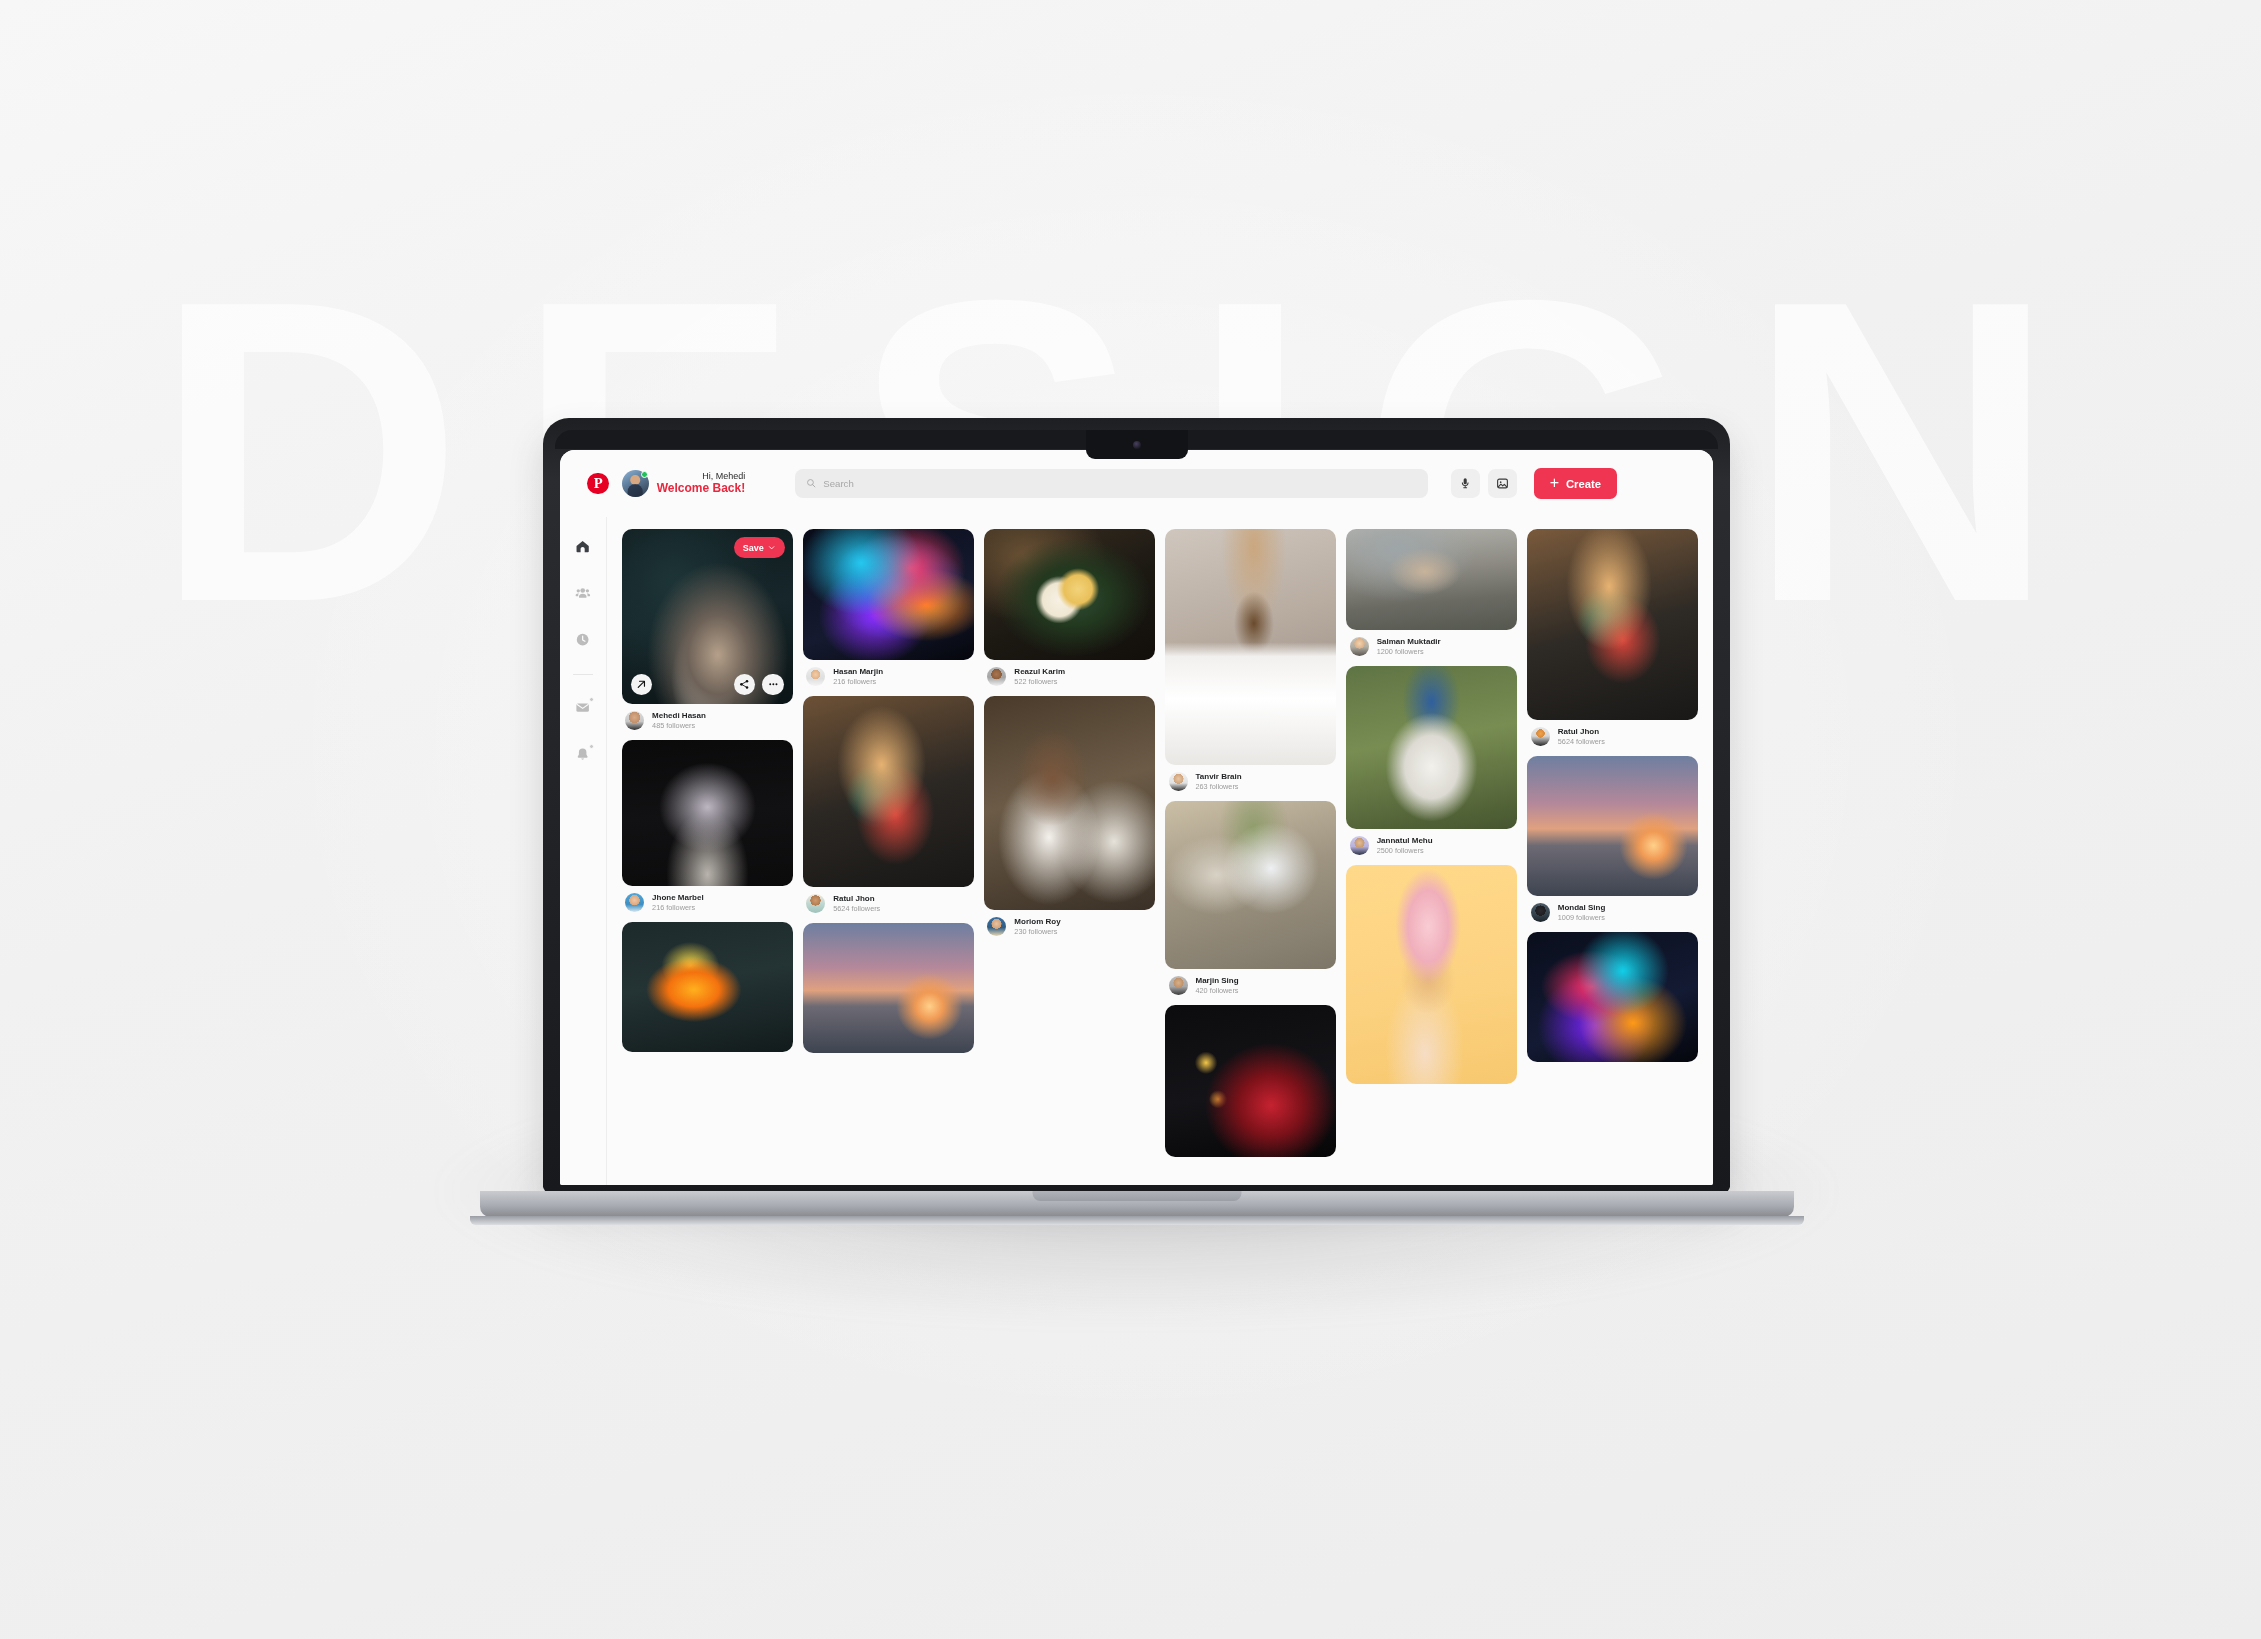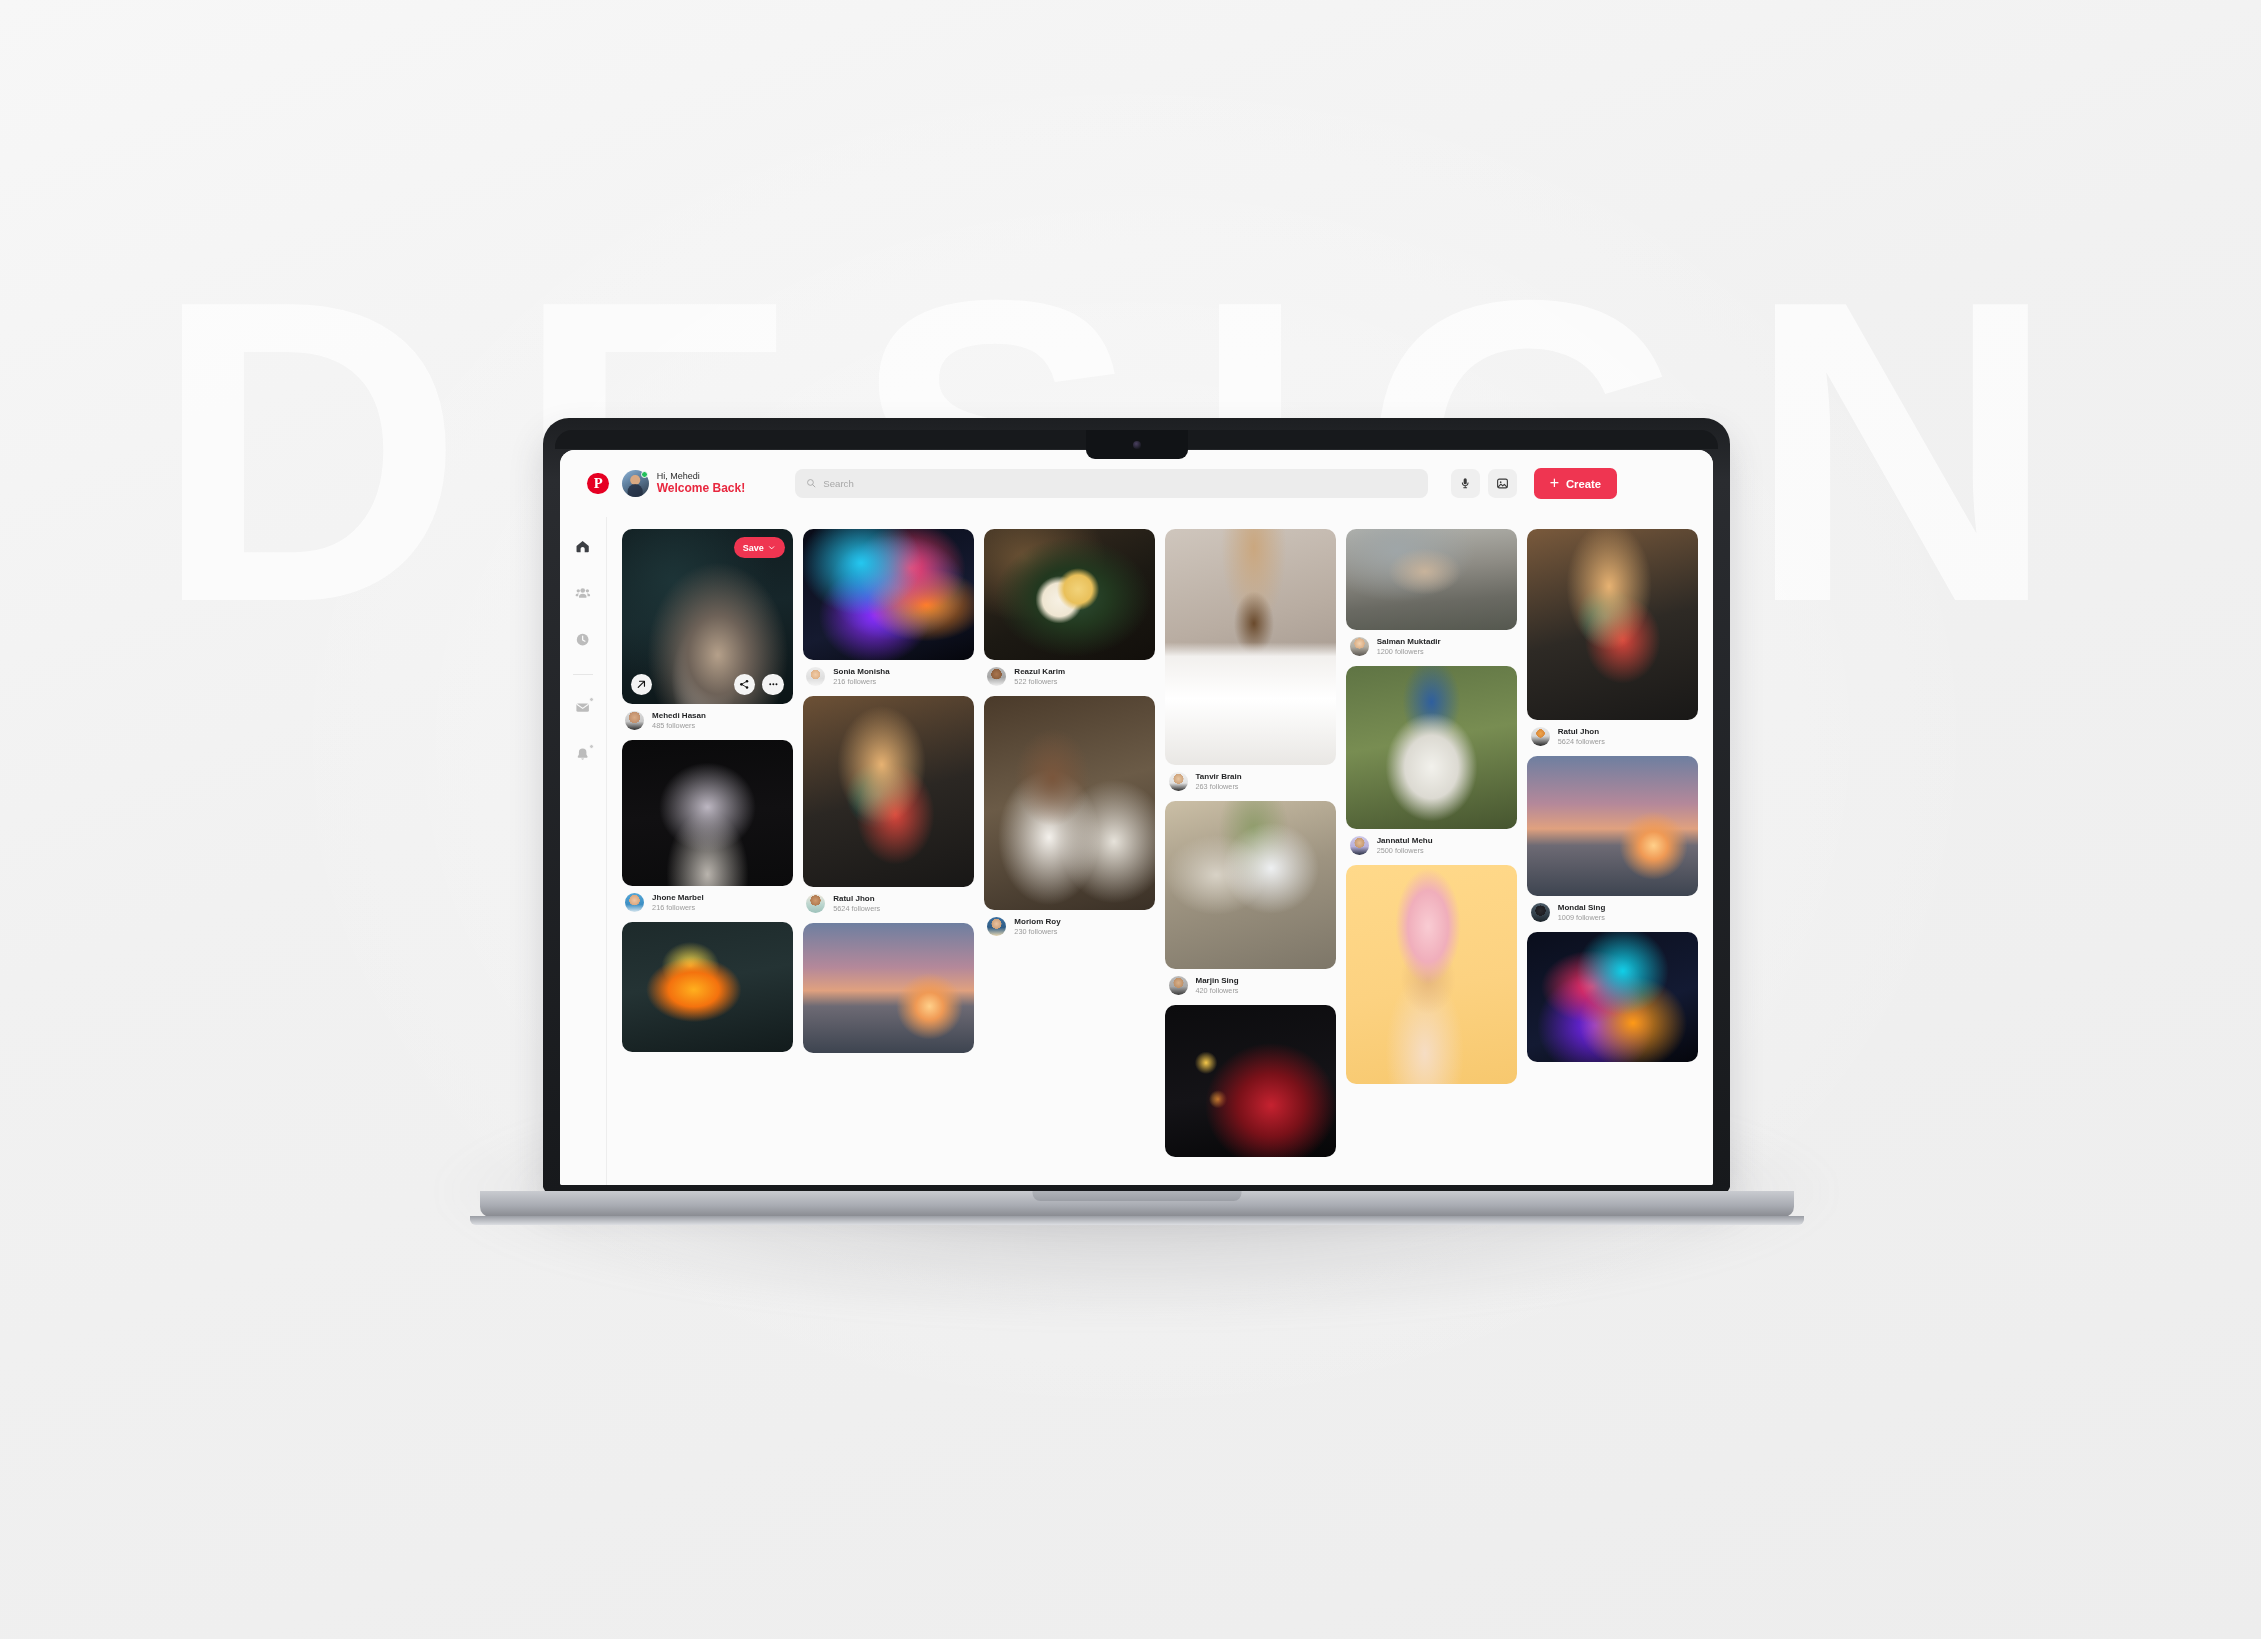--- a/index.html
+++ b/index.html
@@ -126,21 +126,21 @@
   }
   .avatar::before{
     content:""; position:absolute; left:50%; top:20%; transform:translateX(-50%);
     width:9.6px; height:9.6px; border-radius:50%; background:#d8a882;
   }
   .online-dot{
     position:absolute; right:0.6px; top:0.6px; width:7.3px; height:7.3px;
     border-radius:50%; background:#21c05a; border:1.1px solid #fbfbfb;
   }
   .greet-text { line-height: 1.15; }
-  .greet-hi { font-size: 9px; color: #2b2b2b; }
+  .greet-hi { font-size: 9px; color: #2b2b2b; text-align: right; }
   .greet-welcome { font-size: 12px; font-weight: 700; color: #e8283f; margin-top: 1.1px; }
 
   .search-box {
     flex: 1 1 auto; height: 29px; background: #ececec; border-radius: 8px;
     display: flex; align-items: center; gap: 6.8px; padding: 0 11.3px;
     margin: 0 14.7px 0 3.4px; max-width: 633px;
   }
   .search-ico { width: 10.2px; height: 10.2px; flex: 0 0 auto; color: #a9a9a9; }
   .search-ph { font-size: 9.6px; color: #a7a7a7; text-align: center; }
 
@@ -472,21 +472,21 @@
                 <div class="card">
                   <div class="pic ph-parrot" aria-label="yellow parrot on branch" style="height: 130px;"></div>
                 </div>
               </div>
               <div class="col">
                 <div class="card">
                   <div class="pic ph-smokeA" aria-label="colorful ink in water" style="height: 131px;"></div>
                   <div class="meta">
                     <div class="meta-av av3"></div>
                     <div class="meta-txt">
-                      <div class="meta-name">Sonia Monisha</div>
+                      <div class="meta-name">Hasan Marjin</div>
                       <div class="meta-sub">216 followers</div>
                     </div>
                   </div>
                 </div>
                 <div class="card">
                   <div class="pic ph-chairA" aria-label="woman on armchair" style="height: 191px;"></div>
                   <div class="meta">
                     <div class="meta-av av6"></div>
                     <div class="meta-txt">
                       <div class="meta-name">Ratul Jhon</div>

